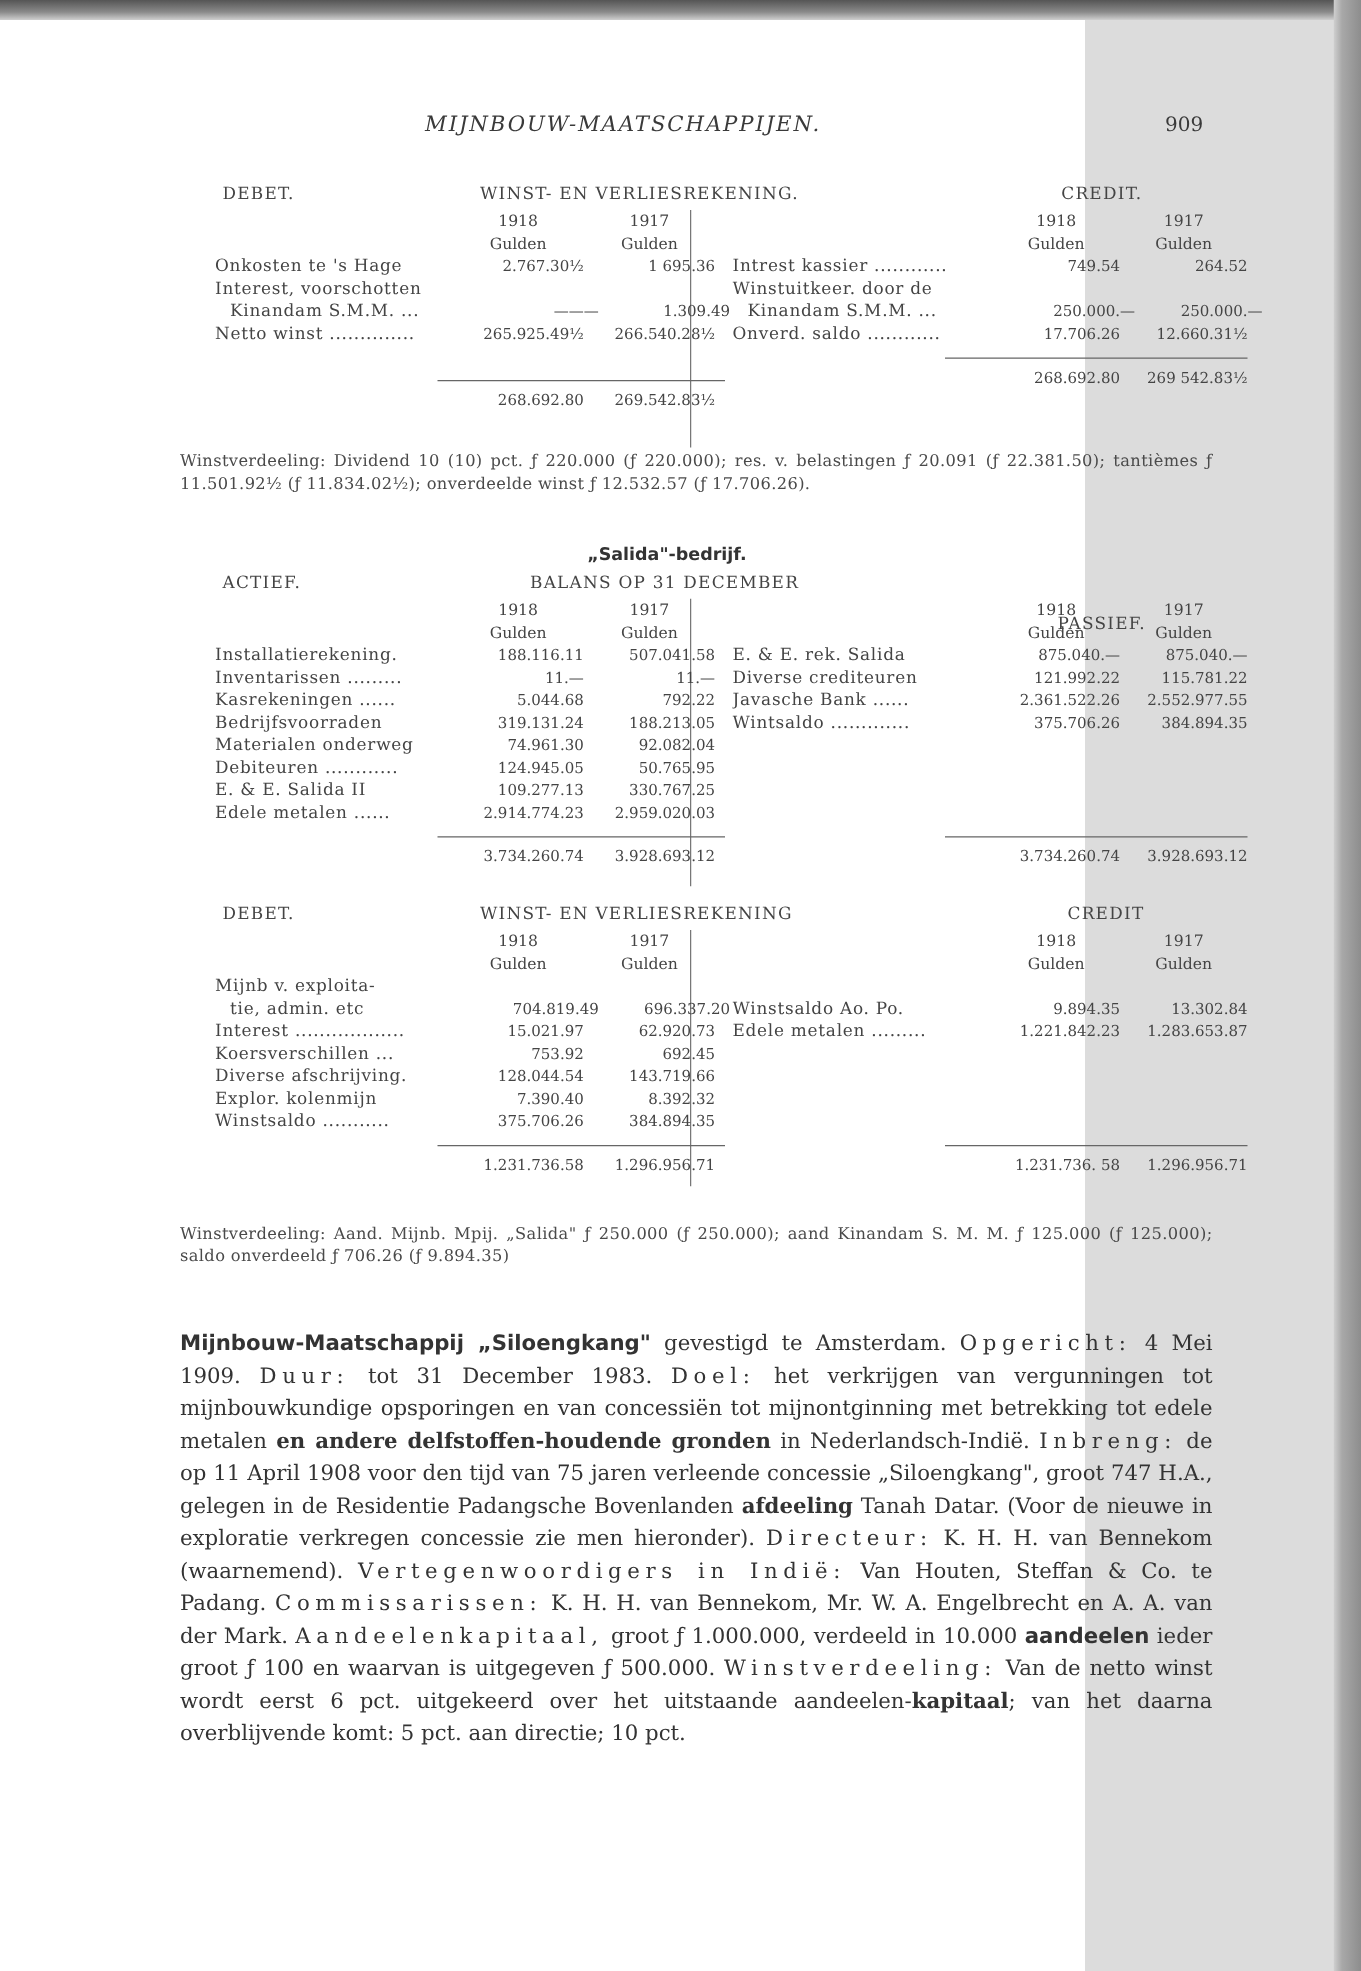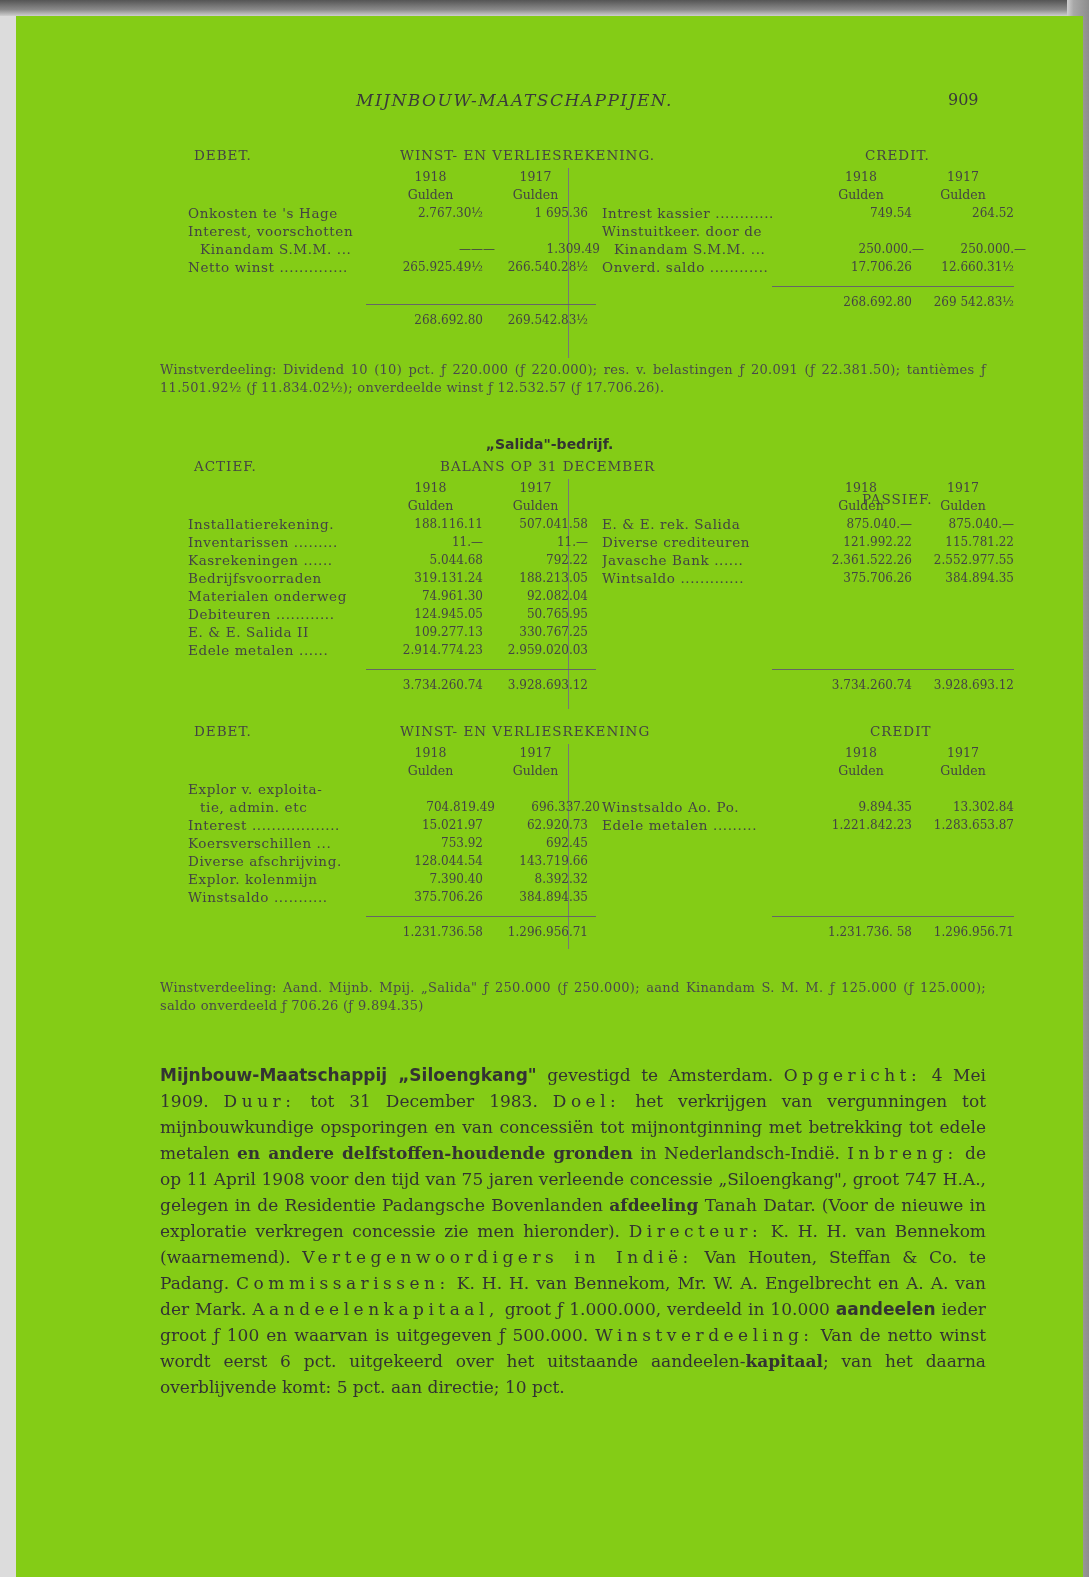--- a/index.html
+++ b/index.html
@@ -12,22 +12,22 @@
   }
   .top-edge {
     position: absolute; left: 0; top: 0; width: 1089px; height: 16px;
     background: linear-gradient(#555 0%, #8a8a8a 60%, #cfcfcf 100%);
   }
   .right-edge {
     position: absolute; right: 0; top: 0; width: 22px; height: 1577px;
     background: linear-gradient(90deg, #cfcfcf 0%, #a8a8a8 30%, #8d8d8d 100%);
   }
   .page {
-    position: absolute; left: 16px; top: 16px; width: 1067px; height: 1561px;
-    background: #84cc16;
+    position: absolute; left: 0; top: 16px; width: 868px; height: 1561px;
+    background: #ffffff;
   }
   .running-head {
     position: absolute; top: 74px; left: 0; width: 1067px; height: 26px;
   }
   .running-title {
     position: absolute; left: 340px; top: 0;
     font-style: italic; font-size: 17px; letter-spacing: 1.5px; color: #3a3a3a;
   }
   .page-number {
     position: absolute; left: 932px; top: 0; font-size: 16px; color: #3a3a3a;
@@ -299,21 +299,21 @@
             <span class="lbl"></span>
             <span class="num">1918</span>
             <span class="num">1917</span>
           </div>
         <div class="yr-row">
             <span class="lbl"></span>
             <span class="num">Gulden</span>
             <span class="num">Gulden</span>
           </div>
         <div class="row">
-            <span class="lbl">Explor v. exploita-</span>
+            <span class="lbl">Mijnb v. exploita-</span>
           </div>
         <div class="row">
             <span class="lbl indent">tie, admin. etc</span>
             <span class="num">704.819.49</span>
             <span class="num">696.337.20</span>
           </div>
         <div class="row">
             <span class="lbl">Interest ..................</span>
             <span class="num">15.021.97</span>
             <span class="num">62.920.73</span>

